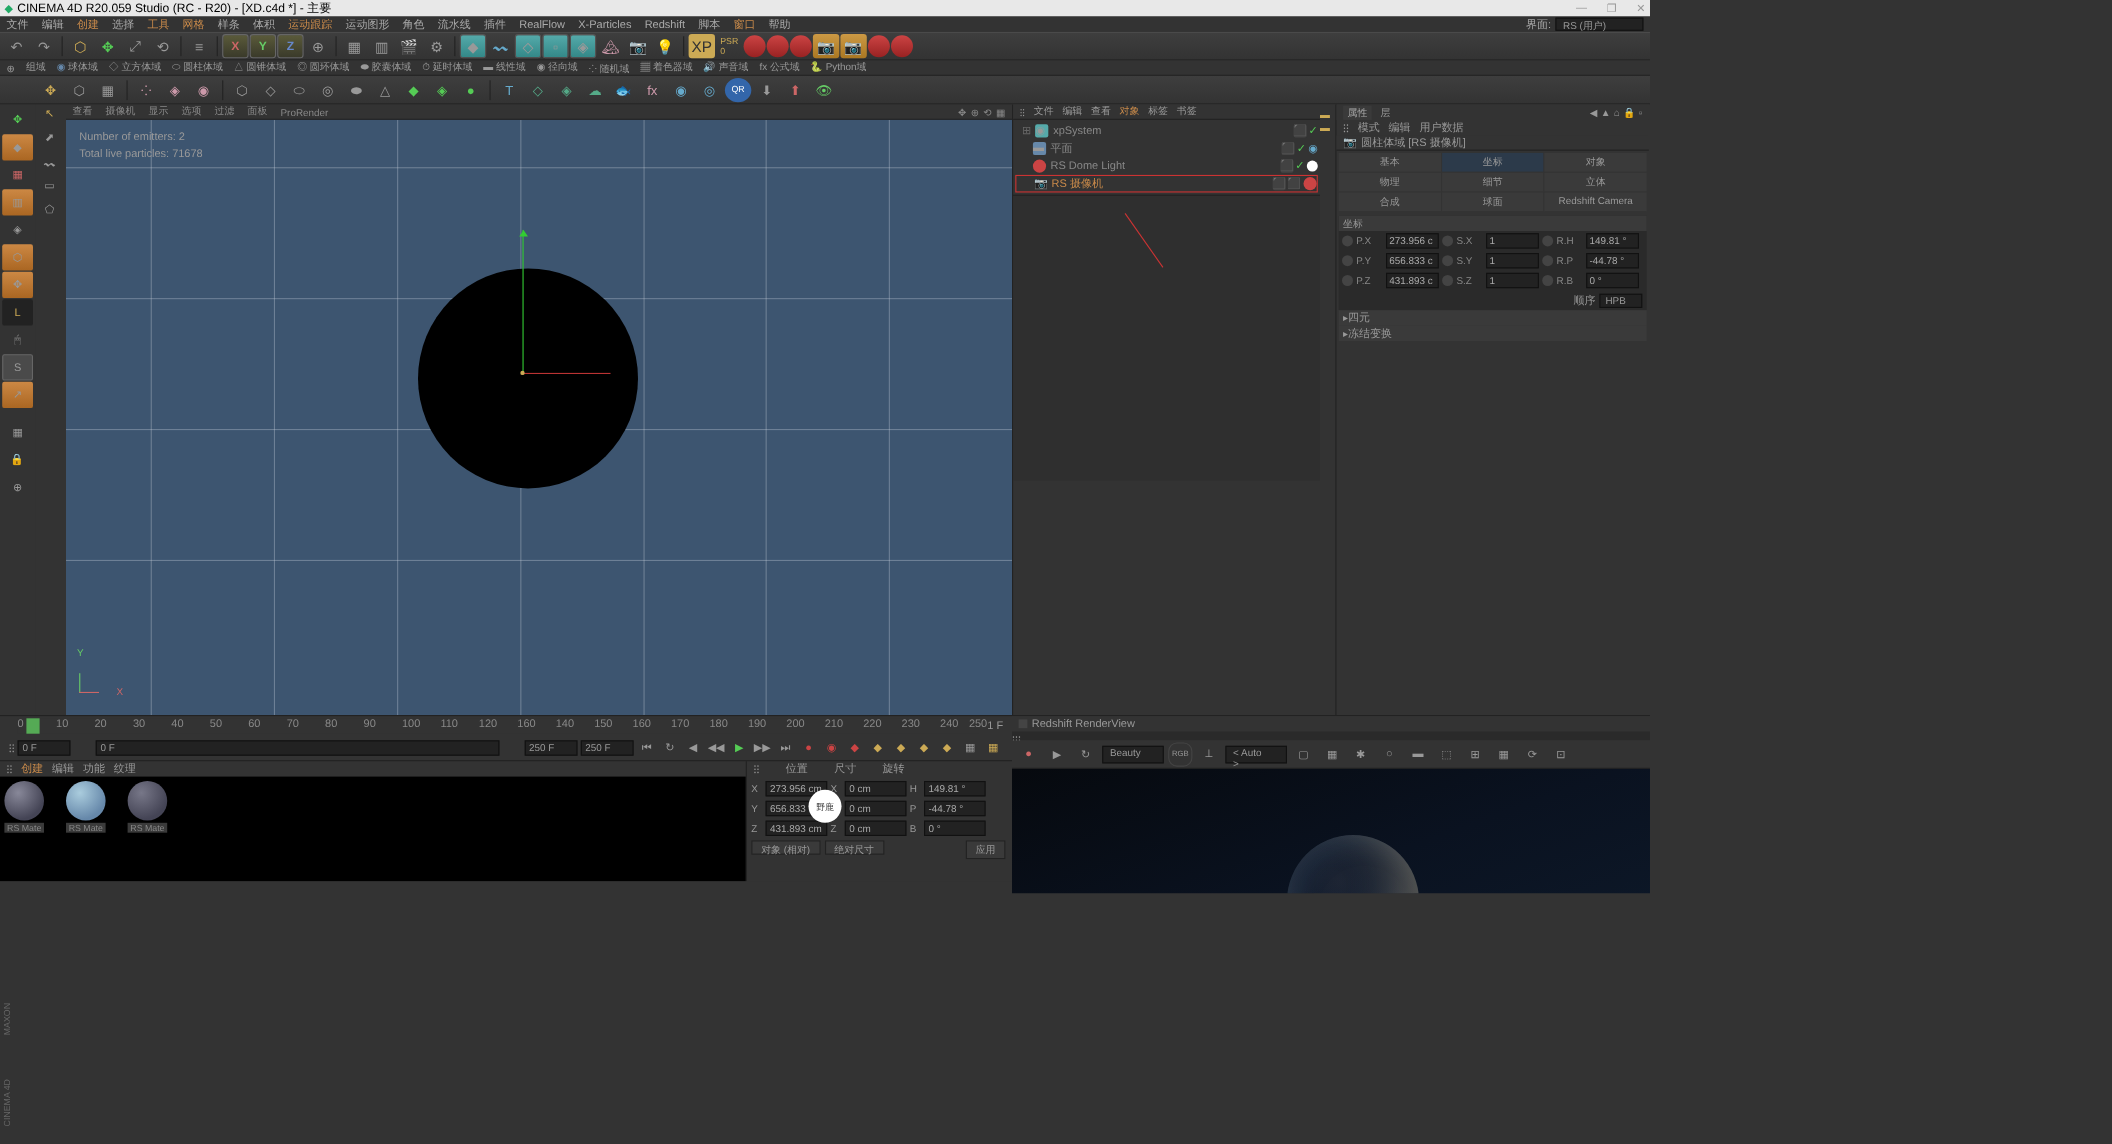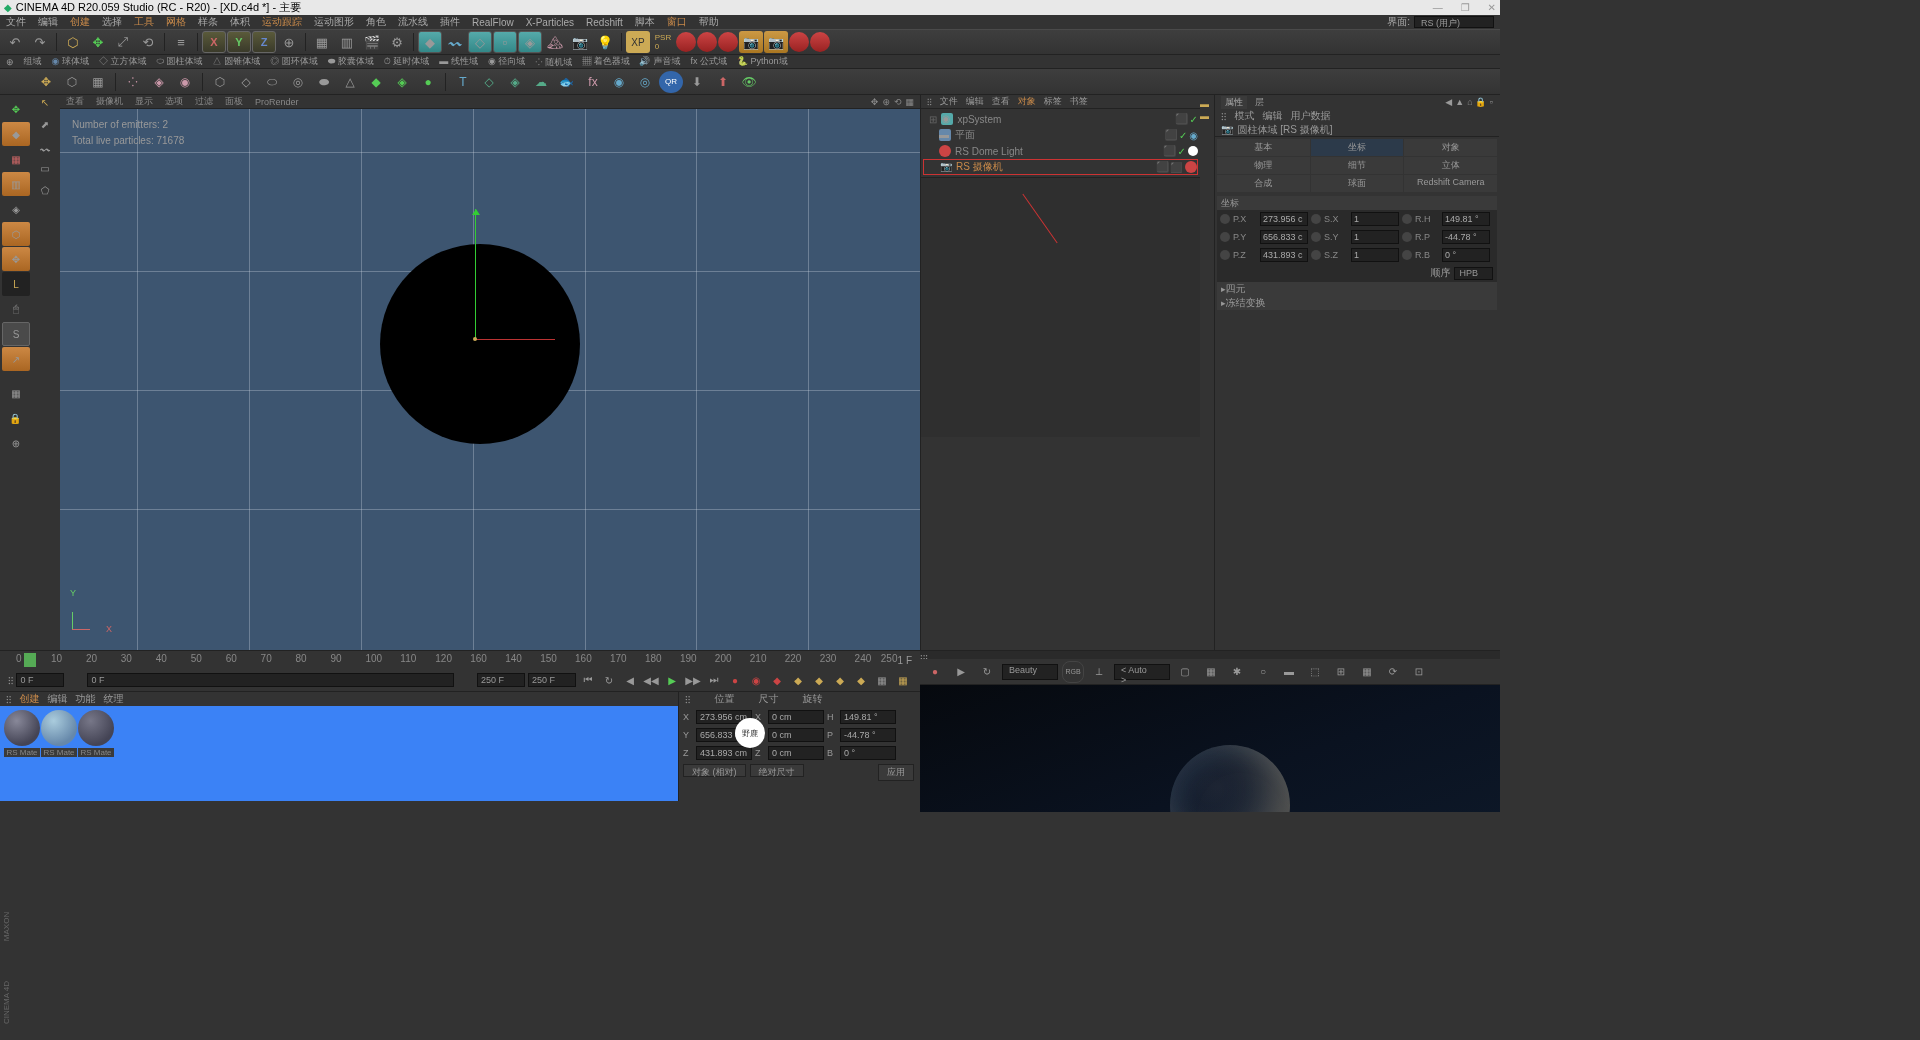--- a/index.html
+++ b/index.html
@@ -98,21 +98,21 @@
 .tlruler{flex:1;height:14px;background:#333;position:relative;font-size:8px;color:#777;margin:0 8px}
 .tlmark{position:absolute;top:0;color:#888}
 .tlplayhead{position:absolute;width:12px;height:14px;background:#5a5;left:8px;top:0}
 .tlctrl{height:22px;display:flex;align-items:center;padding:0 8px;gap:3px}
 .tlinp{background:#222;height:14px;width:48px;font-size:9px;border:1px solid #111;padding:0 3px}
 .tlinprange{background:#222;height:14px;flex:1;font-size:9px;border:1px solid #111;padding:0 3px;margin:0 20px}
 .tlbtn{width:18px;height:18px;cursor:pointer;display:flex;align-items:center;justify-content:center;font-size:10px}
 .bottompanels{height:110px;display:flex;border-top:1px solid #222}
 .matpanel{width:678px;display:flex;flex-direction:column}
 .mattabs{height:14px;display:flex;align-items:center;padding:0 6px;gap:8px;font-size:9px}
-.matlist{flex:1;background:#3b82f6;display:flex;padding:4px;gap:1px}
+.matlist{flex:1;background:#000000;display:flex;padding:4px;gap:20px}
 .matitem{width:36px}
 .matball{width:36px;height:36px;border-radius:50%;background:radial-gradient(circle at 35% 30%,#889,#445 70%)}
 .matname{font-size:8px;color:#888;text-align:center;margin-top:2px;background:#3a3a3a}
 .coordpanel{width:240px;border-left:1px solid #222;display:flex;flex-direction:column}
 .coordtabs{height:14px;display:flex;padding:0 6px;gap:24px;font-size:9px}
 .coordbody{flex:1;padding:2px 4px}
 .cprow{display:flex;align-items:center;height:18px;gap:3px}
 .cprow .lbl{width:10px;font-size:9px}
 .cpinp{background:#222;height:14px;width:56px;font-size:9px;border:1px solid #111;padding:0 3px;color:#aaa}
 .cpbtnrow{display:flex;gap:4px;margin-top:2px}
@@ -186,21 +186,21 @@
   <div class="sep"></div>
   <div class="tbtn cube">◆</div>
   <div class="tbtn" style="color:#6ac">〰</div>
   <div class="tbtn cube">◇</div>
   <div class="tbtn cube">▫</div>
   <div class="tbtn cube">◈</div>
   <div class="tbtn" style="color:#c9a">🏔</div>
   <div class="tbtn">📷</div>
   <div class="tbtn" style="color:#cc6">💡</div>
   <div class="sep"></div>
-  <div class="tbtn" style="background:#ca5;color:#333;font-size:10px">XP</div>
+  <div class="tbtn" style="background:#ca5;color:#333;font-size:14px">XP</div>
   <div class="tbtn" style="color:#ca5;font-size:8px">PSR<br>0</div>
   <div class="tbtn red"></div>
   <div class="tbtn red"></div>
   <div class="tbtn red"></div>
   <div class="tbtn camera">📷</div>
   <div class="tbtn camera">📷</div>
   <div class="tbtn red"></div>
   <div class="tbtn red"></div>
 </div>
 
@@ -595,20 +595,24 @@
               <div class="cpbtn dropdown">绝对尺寸</div>
               <div class="cpbtn" style="margin-left:auto">应用</div>
             </div>
           </div>
         </div>
       </div>
     </div>
   </div>
 
   <div class="rsview">
+    <div class="rsheader">
+        <span style="width:8px;height:8px;background:#444;margin-right:4px"></span>
+        <span>Redshift RenderView</span>
+      </div>
     <div class="rsgrip">⁝⁝⁝</div>
     <div class="rstoolbar">
       <div class="rsbtn" style="color:#c66">●</div>
       <div class="rsbtn">▶</div>
       <div class="rsbtn">↻</div>
       <div class="rsdrop">Beauty</div>
       <div class="rsbtn" style="font-size:7px;border:1px solid #444;border-radius:8px;padding:0 3px">RGB</div>
       <div class="rsbtn">⟂</div>
       <div class="rsdrop">&lt; Auto &gt;</div>
       <div class="rsbtn">▢</div>

